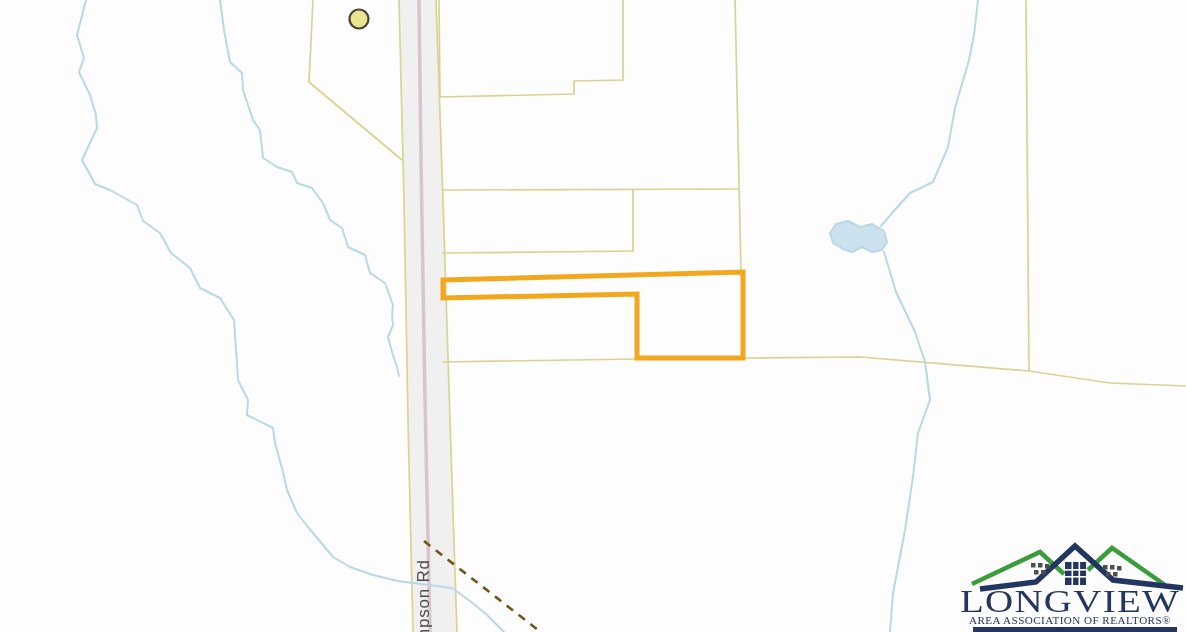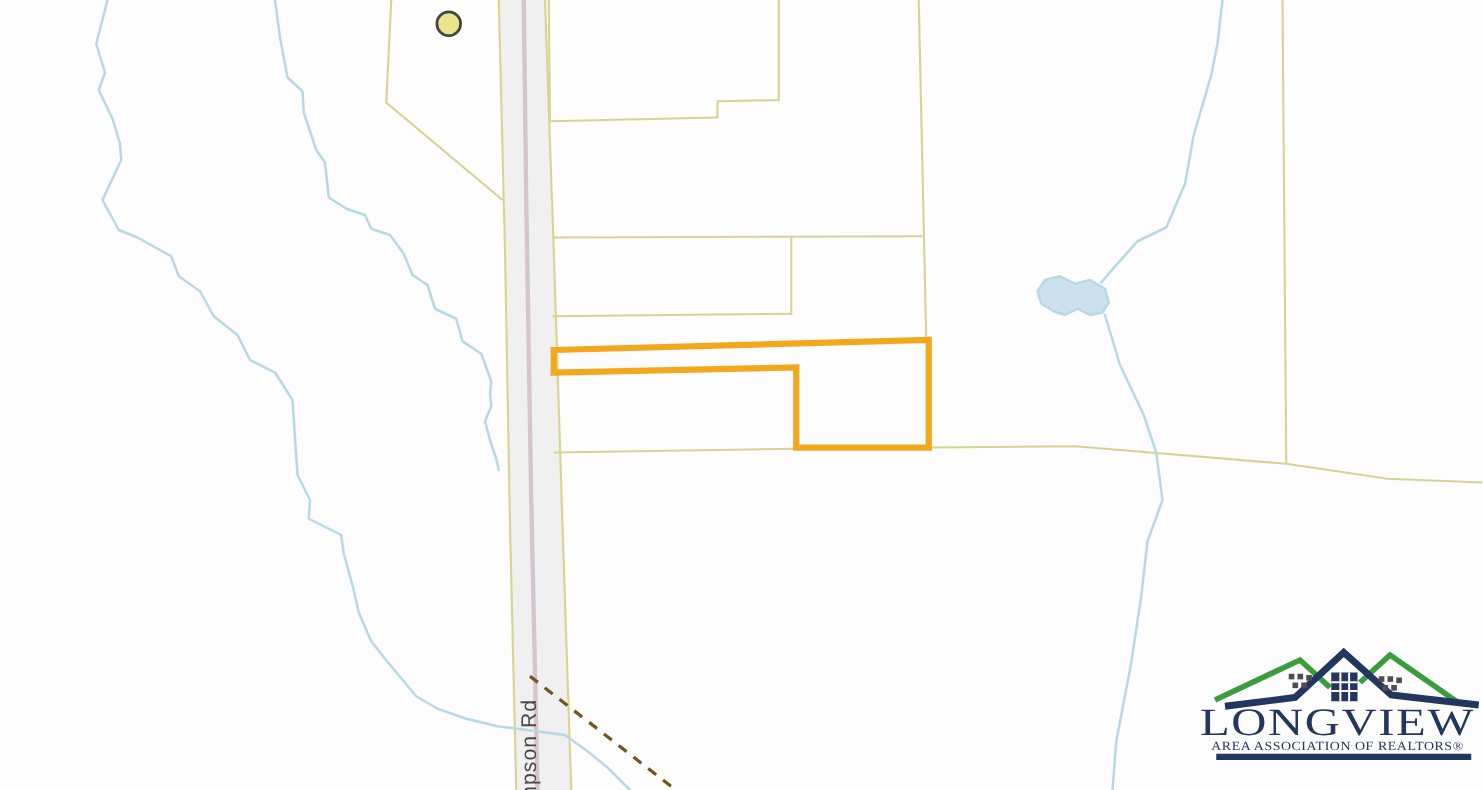--- a/index.html
+++ b/index.html
@@ -5,21 +5,21 @@
   html,body{margin:0;padding:0;}
   body{
     width:1186px;height:632px;overflow:hidden;position:relative;
     background:#fdfdfd;font-family:"Liberation Sans",sans-serif;
   }
   #map-canvas{position:absolute;left:0;top:0;}
   #road-label-text{
     font-family:"Liberation Sans",sans-serif;
     fill:#4b4b4b;font-size:17px;letter-spacing:.8px;
   }
-  #logo{position:absolute;left:955px;top:516px;width:231px;height:92px;}
+  #logo{position:absolute;left:955px;top:540px;width:231px;height:92px;}
   .logo-title{
     font-family:"Liberation Serif",serif;
     fill:#22365f;font-size:31px;letter-spacing:1px;
   }
   .logo-subtitle{
     font-family:"Liberation Serif",serif;
     fill:#22365f;font-size:10px;letter-spacing:.4px;
   }
 </style>
 </head>

